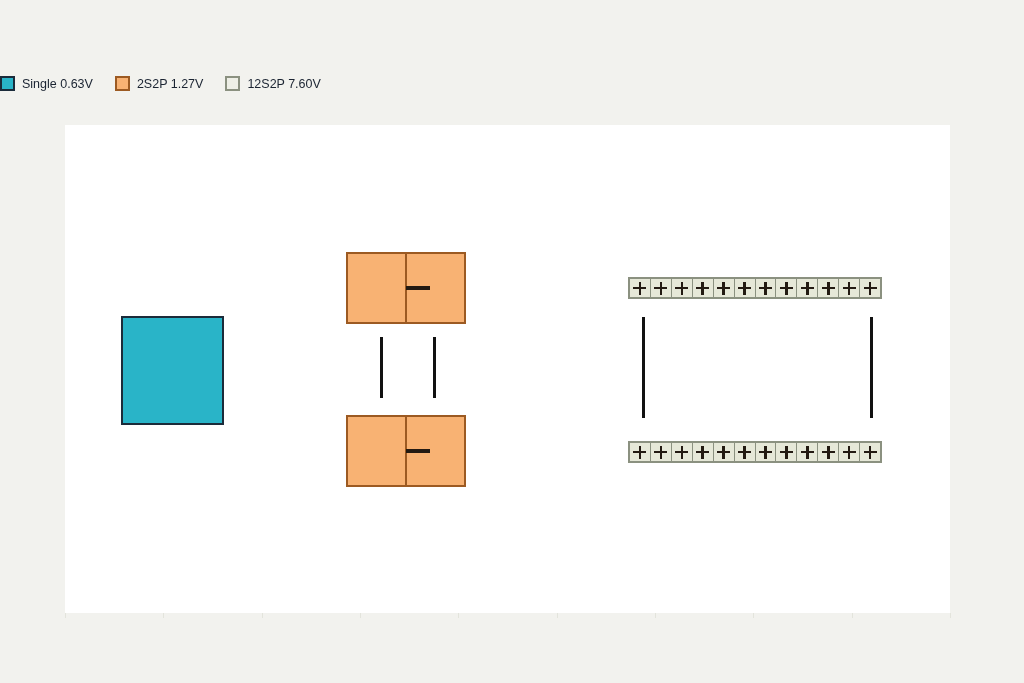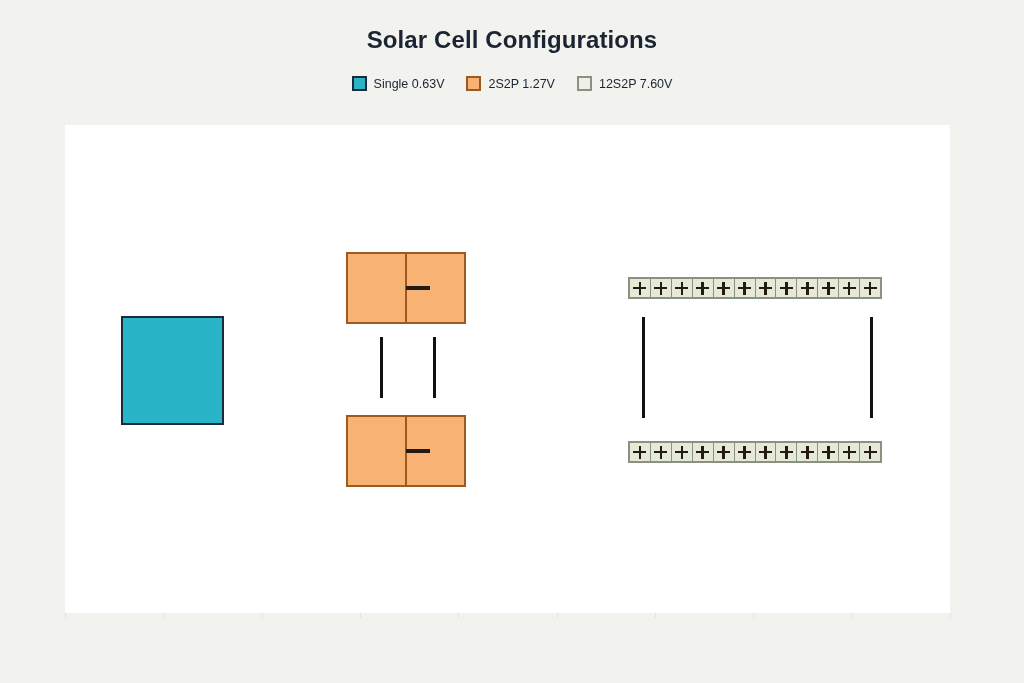--- a/index.html
+++ b/index.html
@@ -36,21 +36,20 @@
     letter-spacing: 0.1px;
   }
 
   
   #legend {
     position: absolute;
     left: 0;
     top: 76px;
     width: 1024px;
     display: flex;
-    justify-content: center;
     align-items: center;
     gap: 22px;
   }
   .legend-item {
     display: flex;
     align-items: center;
     gap: 7px;
   }
   .legend-swatch {
     width: 15px;
@@ -186,21 +185,20 @@
   }
 
   #side-left  { left: 642px; top: 317px; height: 101px; }
   #side-right { left: 870px; top: 317px; height: 101px; }
 </style>
 </head>
 <body>
 
 <div id="figure">
 
-  <div id="chart-title">Solar Cell Configurations</div>
 
   <div id="legend">
 
     <div class="legend-item">
       <span class="legend-swatch" style="background:#29b4c8; border-color:#1b2b3a;"></span>
       <span class="legend-label">Single 0.63V</span>
     </div>
 
     <div class="legend-item">
       <span class="legend-swatch" style="background:#f8b273; border-color:#9c5a22;"></span>

